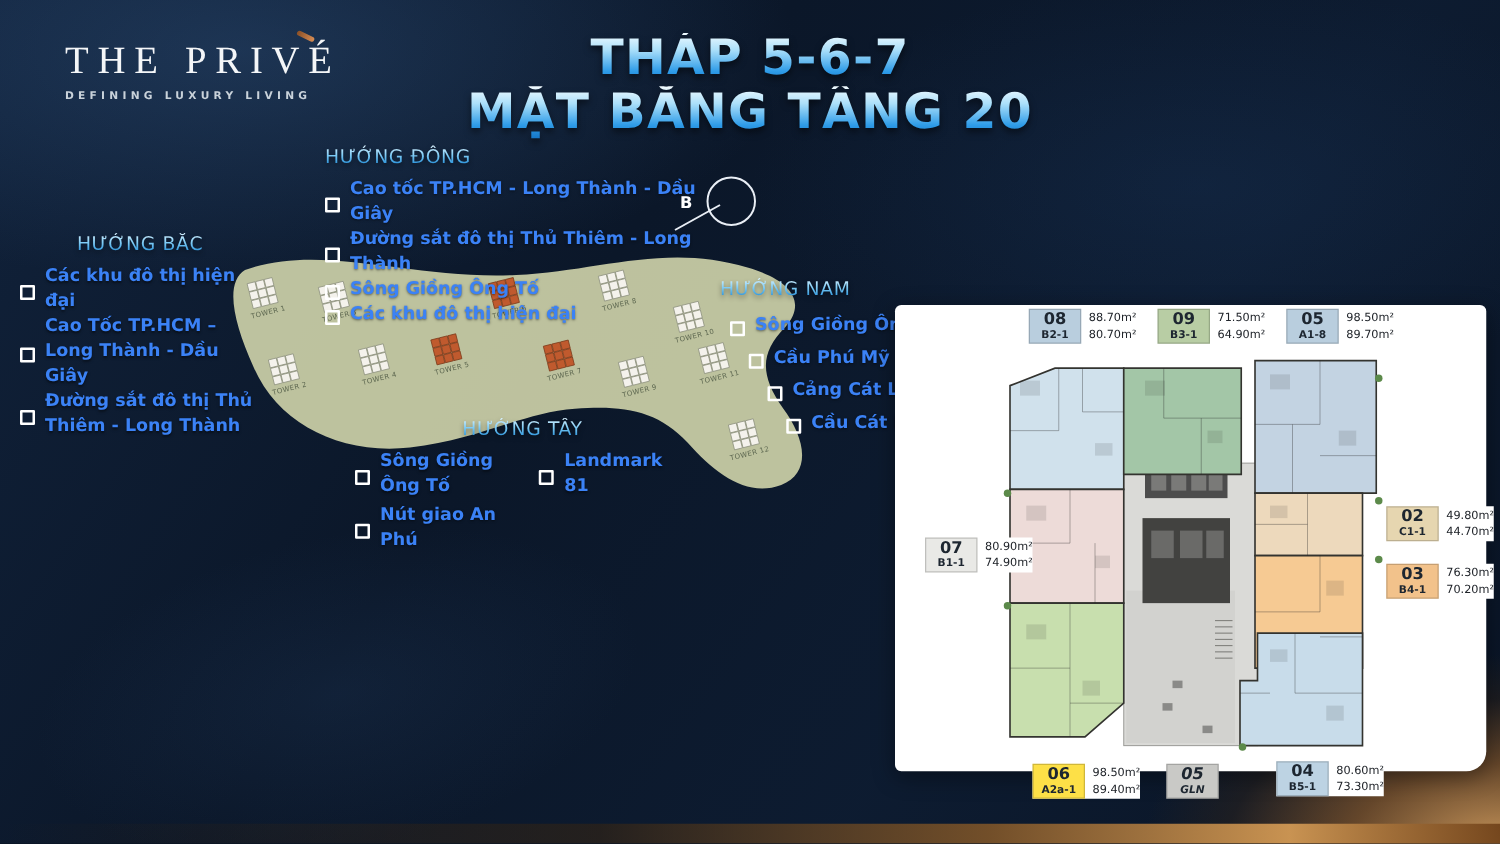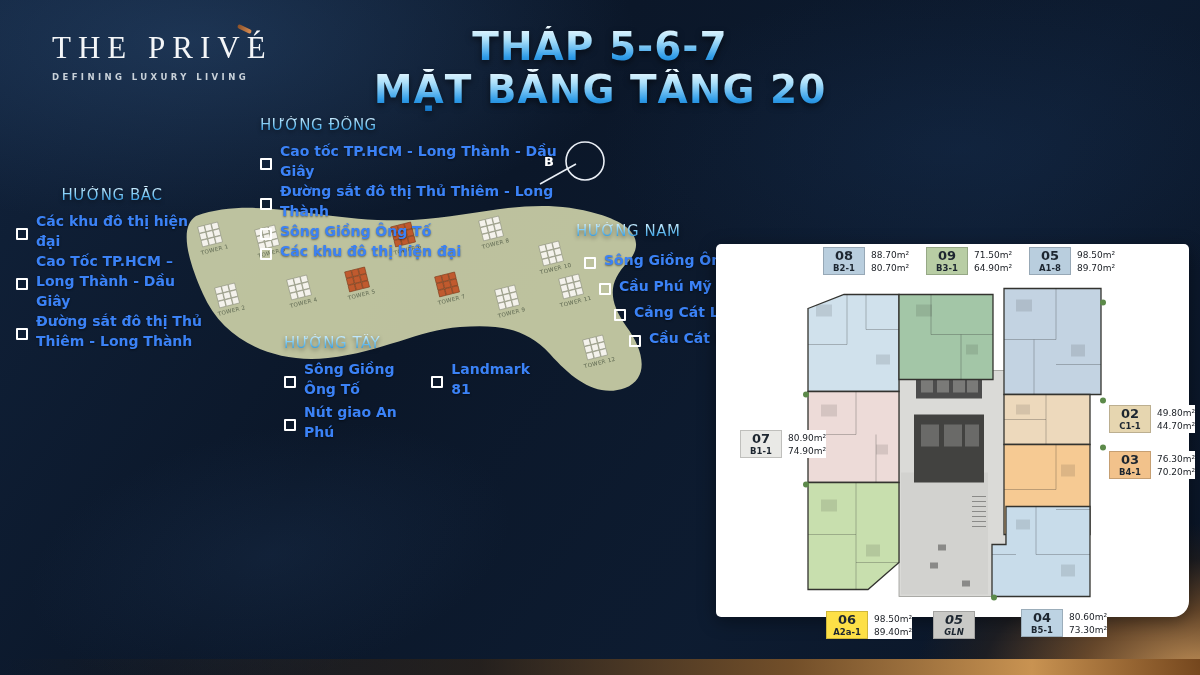--- a/index.html
+++ b/index.html
@@ -40,21 +40,21 @@
     filter:drop-shadow(0 2px 2px rgba(0,0,0,.45));}
   .dir-item{display:flex;gap:8px;align-items:center;color:#3b82f6;font-size:14px;font-weight:600;
     line-height:20px;text-shadow:0 1px 2px rgba(0,0,0,.5);}
   .bx{width:8px;height:8px;border:2px solid #fff;border-radius:1px;flex:none;margin-top:5px;}
   .east{position:absolute;left:260px;top:116px;width:330px;z-index:3;}
   .north{position:absolute;left:16px;top:186px;width:192px;z-index:3;}
   .north .dir-head{text-align:center;}
   .south{position:absolute;left:576px;top:222px;width:190px;z-index:3;}
   .south .dir-item{line-height:26px;}
   .west{position:absolute;left:284px;top:334px;width:268px;z-index:3;}
-  .west .dir-head{}
+  .west .dir-head{text-align:center;}
   .west-cols{display:flex;gap:10px;}
   .west-col{display:flex;flex-direction:column;gap:3px;}
   .west-col .dir-item{line-height:20px;}
 
   
   .compass{position:absolute;left:534px;top:136px;width:78px;height:56px;z-index:3;}
   .compass text{fill:#fff;font-weight:800;font-size:13px;font-family:"DejaVu Sans",sans-serif;}
 
   
   .map{position:absolute;left:178px;top:190px;width:490px;height:210px;z-index:2;}

